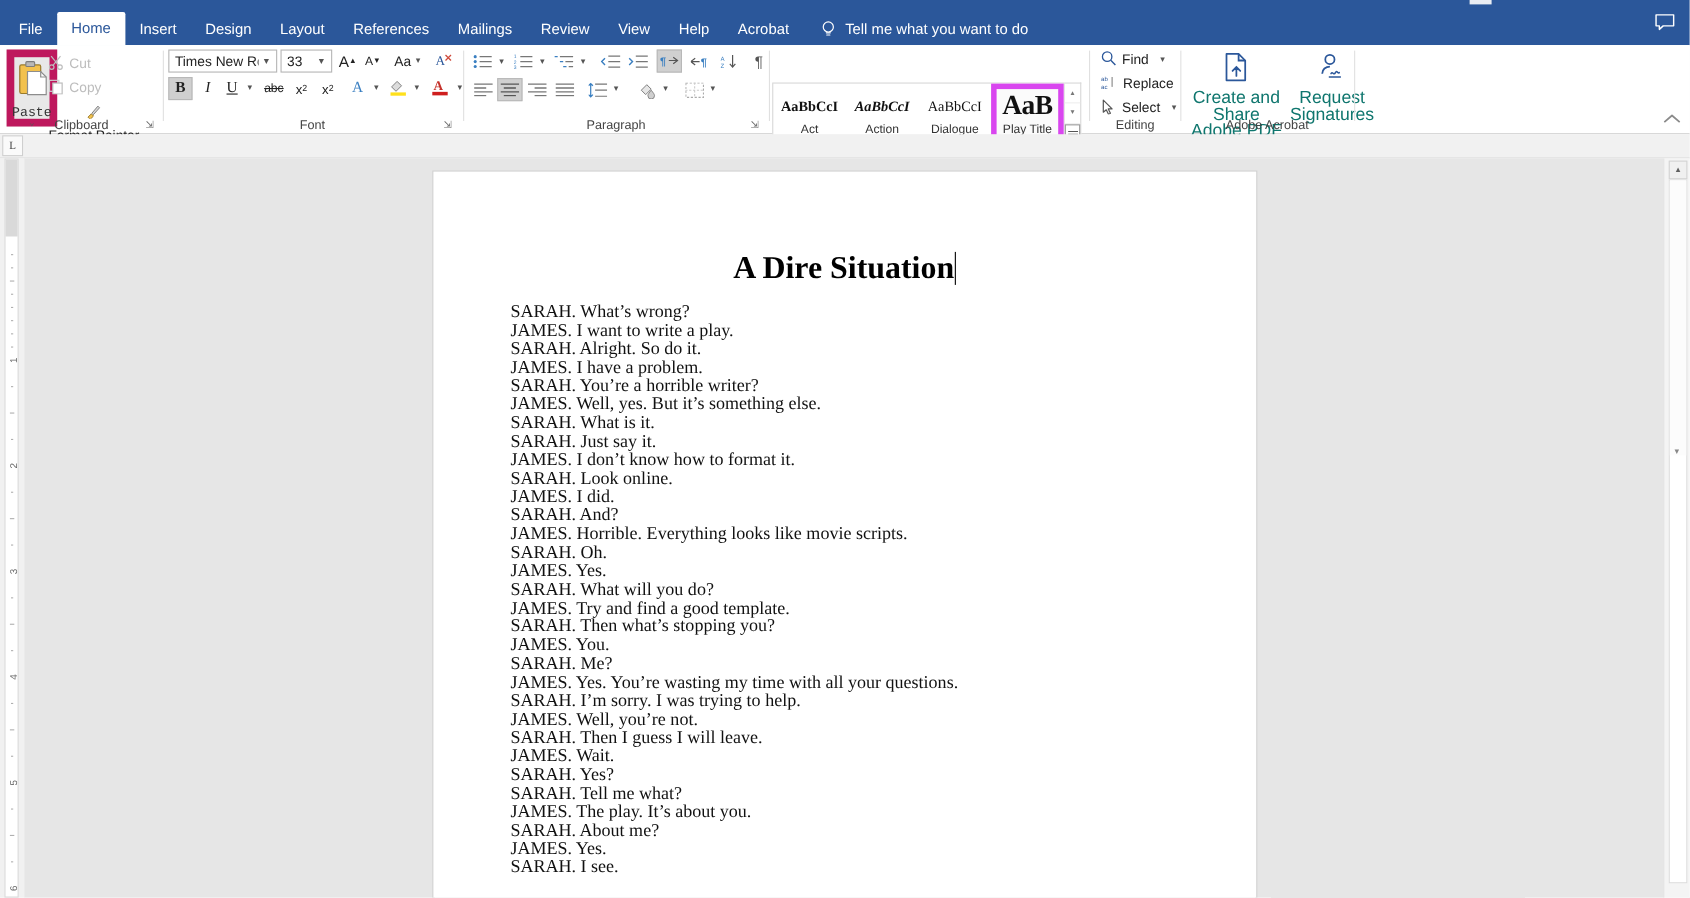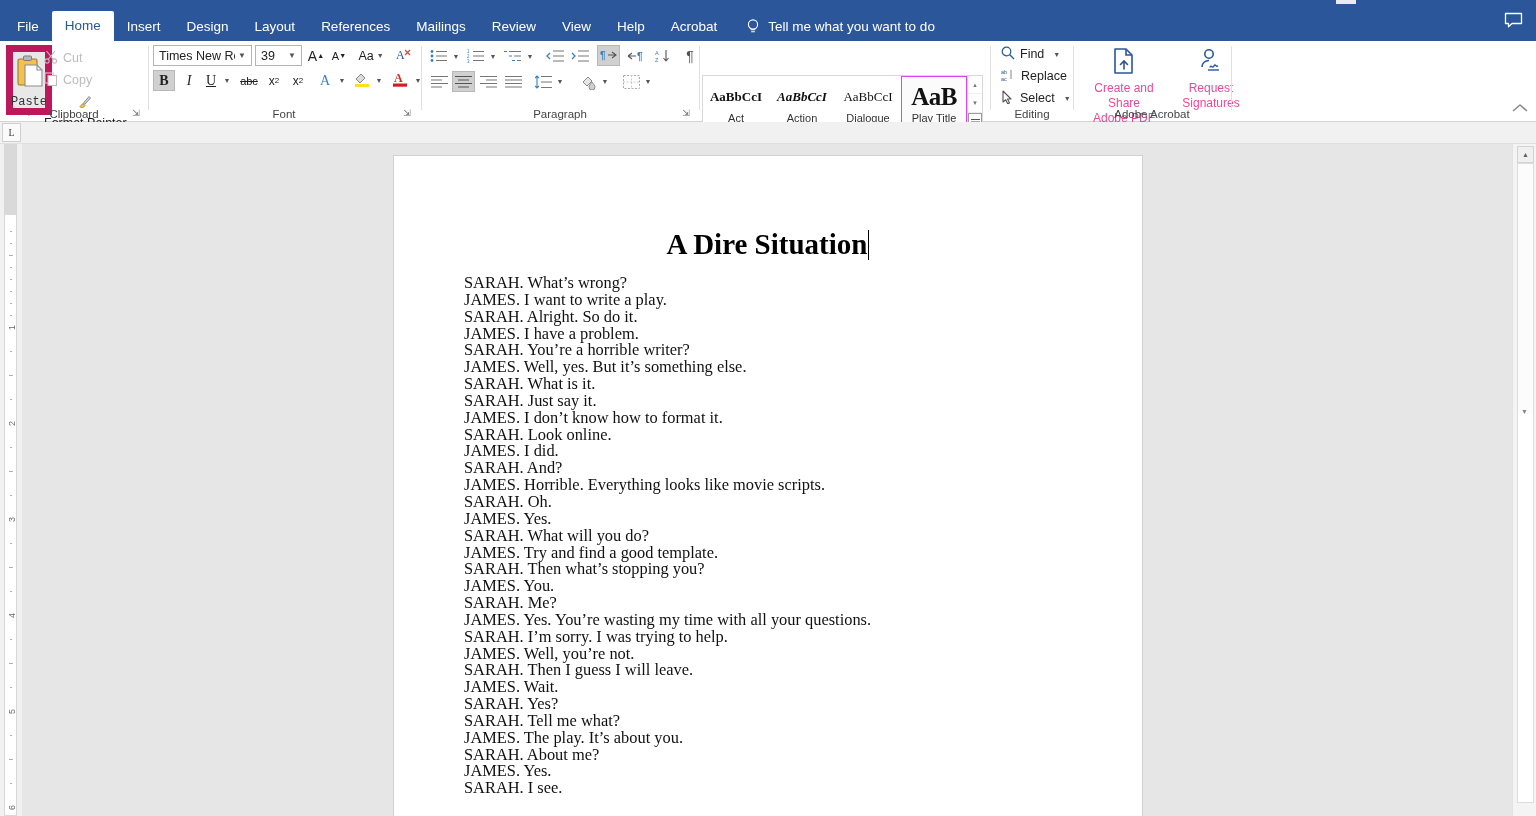--- a/index.html
+++ b/index.html
@@ -108,21 +108,21 @@
     width: 266px; height: 58px;
     border: 1px solid #d8d8d8; background: #fff;
     display: flex;
   }
   .style-item {
     width: 66px; height: 56px;
     display: flex; flex-direction: column;
     align-items: center; justify-content: center;
     font-family: "Liberation Serif", serif;
   }
-  .style-item.active { border: 1px solid #d946ef; background: #fbfbfb; }
+  .style-item.active { border: 5px solid #d946ef; background: #fbfbfb; }
   .style-prev { font-size: 13px; color: #111; line-height: 24px; }
   .style-prev.big { font-size: 25px; font-weight: bold; letter-spacing: -0.5px; }
   .style-prev.ital { font-style: italic; font-weight: bold; }
   .style-prev.bold { font-weight: bold; }
   .style-name {
     font-family: "Liberation Sans", sans-serif;
     font-size: 11px; color: #333; margin-top: 3px;
   }
   .style-scroll {
     position: absolute; left: 968px; top: 34px;
@@ -141,21 +141,21 @@
     position: absolute; display: flex; align-items: center; gap: 5px;
     font-size: 12.5px; color: #222; height: 18px;
   }
 
   
   .acro-btn {
     position: absolute; display: flex; flex-direction: column;
     align-items: center; width: 92px; top: 6px;
   }
   .acro-lbl {
-    font-size: 12px; color: #ec4899; text-align: center;
+    font-size: 16px; color: #0f766e; text-align: center;
     line-height: 15px; margin-top: 2px;
   }
   .collapse-rib {
     position: absolute; right: 8px; bottom: 5px;
     font-size: 13px; color: #888;
   }
 
   
   .ruler-h {
     position: absolute; top: 122px; left: 0;
@@ -359,21 +359,21 @@
     <div class="dlg-launch" style="right:6px;">⇲</div>
   </div>
   <div class="grp-sep" style="left:148px;"></div>
 
   <div class="grp" style="left:149px; width:270px;">
     <div class="fontbox" style="left:4px; top:4px; width:99px; height:21px;">
       <span class="cv">Times New Roma</span>
       <span class="ar">▼</span>
     </div>
     <div class="fontbox" style="left:106px; top:4px; width:47px; height:21px;">
-      <span class="cv">39</span>
+      <span class="cv">33</span>
       <span class="ar">▼</span>
     </div>
     <div class="ico-btn" style="left:157px; top:5px; width:20px; height:19px;">
       <span style="font-size:14px;">A</span>
         <sup style="font-size:7px;">▲</sup>
     </div>
     <div class="ico-btn" style="left:180px; top:5px; width:20px; height:19px;">
       <span style="font-size:11px;">A</span>
         <sup style="font-size:7px;">▼</sup>
     </div>

